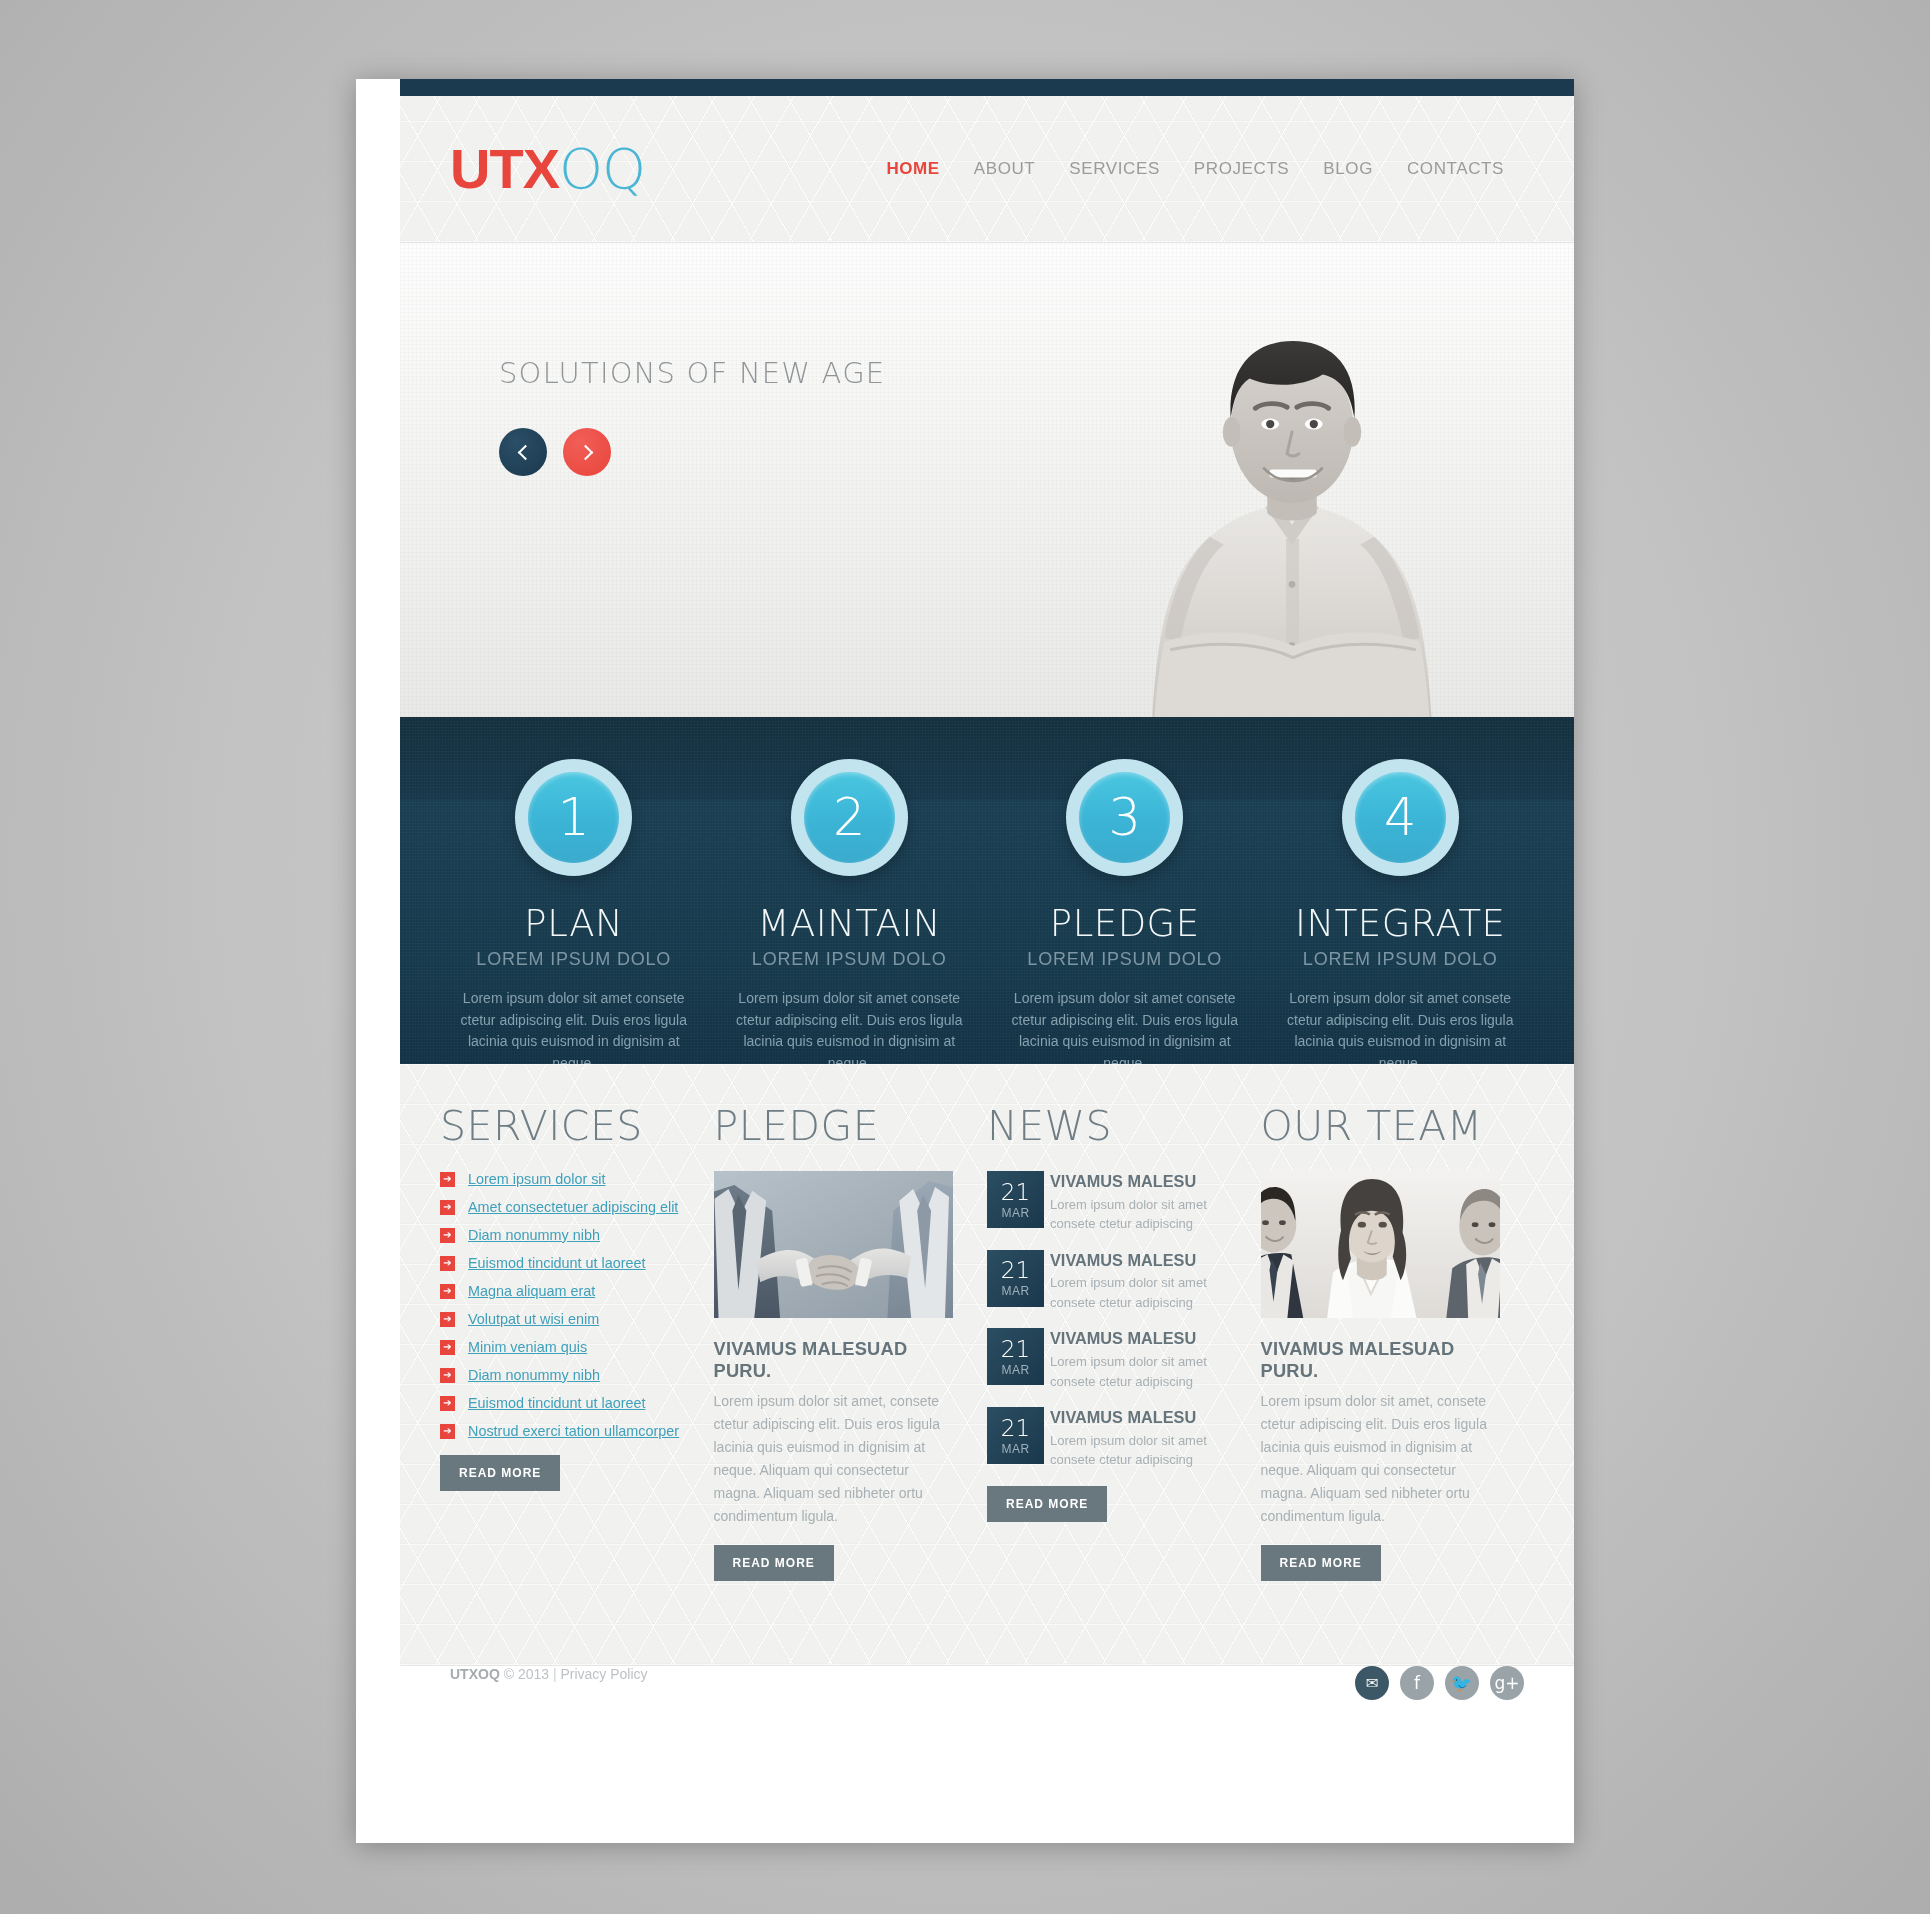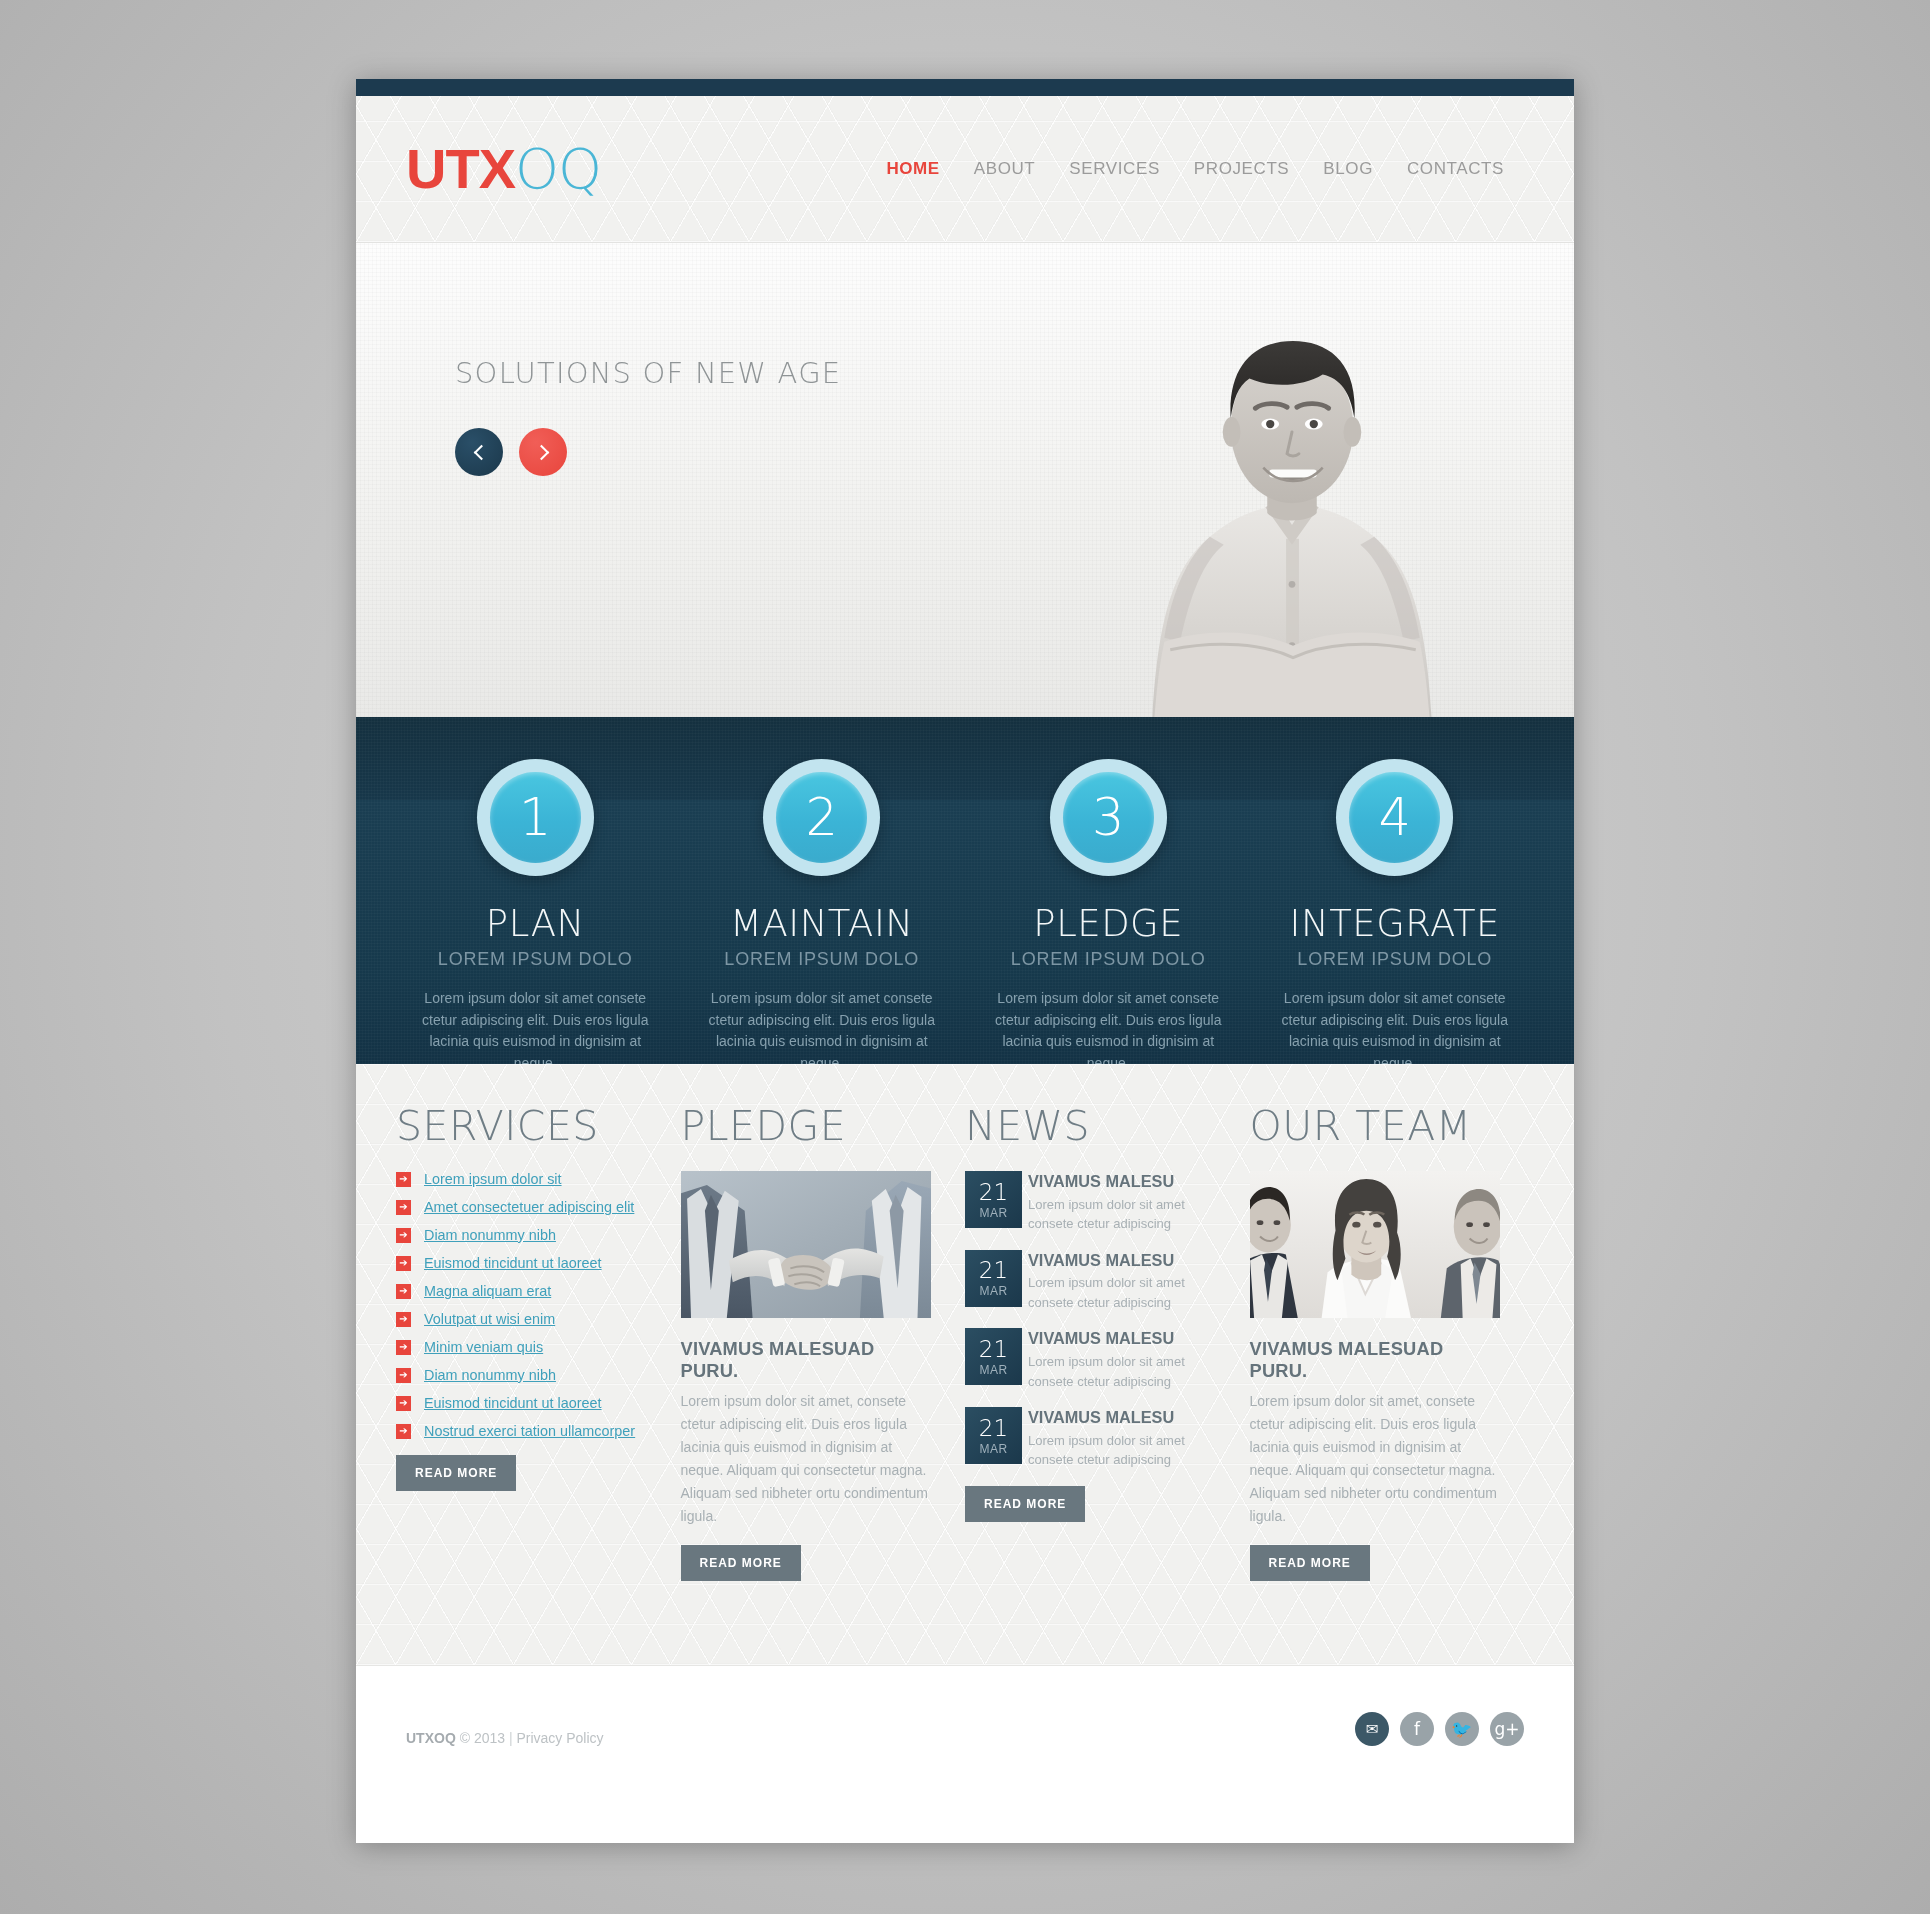--- a/index.html
+++ b/index.html
@@ -19,20 +19,21 @@
 
   
   .page {
     position: absolute;
     left: 356px;
     top: 79px;
     width: 1218px;
     height: 1764px;
     background: #ffffff;
     box-shadow: 0 3px 26px rgba(0,0,0,0.28);
+    padding-left: 44px;
   }
 
   .topbar {
     height: 17px;
     background: #1c3a4f;
     width: 100%;
   }
 
   
   .patterned {
@@ -317,21 +318,21 @@
   .news-text { font-size: 13px; line-height: 1.5; color: #a8b0b4; margin-top: 4px; }
 
   .btn-row { margin-top: 16px; }
 
   
   .footer {
     height: 81px;
     border-top: 1px solid #e6e6e4;
     background: #ffffff;
     display: flex;
-    align-items: flex-end;
+    align-items: flex-start;
     justify-content: space-between;
     padding: 0 50px;
   }
   .copy { font-size: 14px; color: #bdc2c5; }
   .copy b { color: #a5abaf; }
   .copy .sep { color: #cfd3d5; }
   .social { display: flex; gap: 11px; }
   .soc {
     width: 34px; height: 34px;
     border-radius: 50%;

